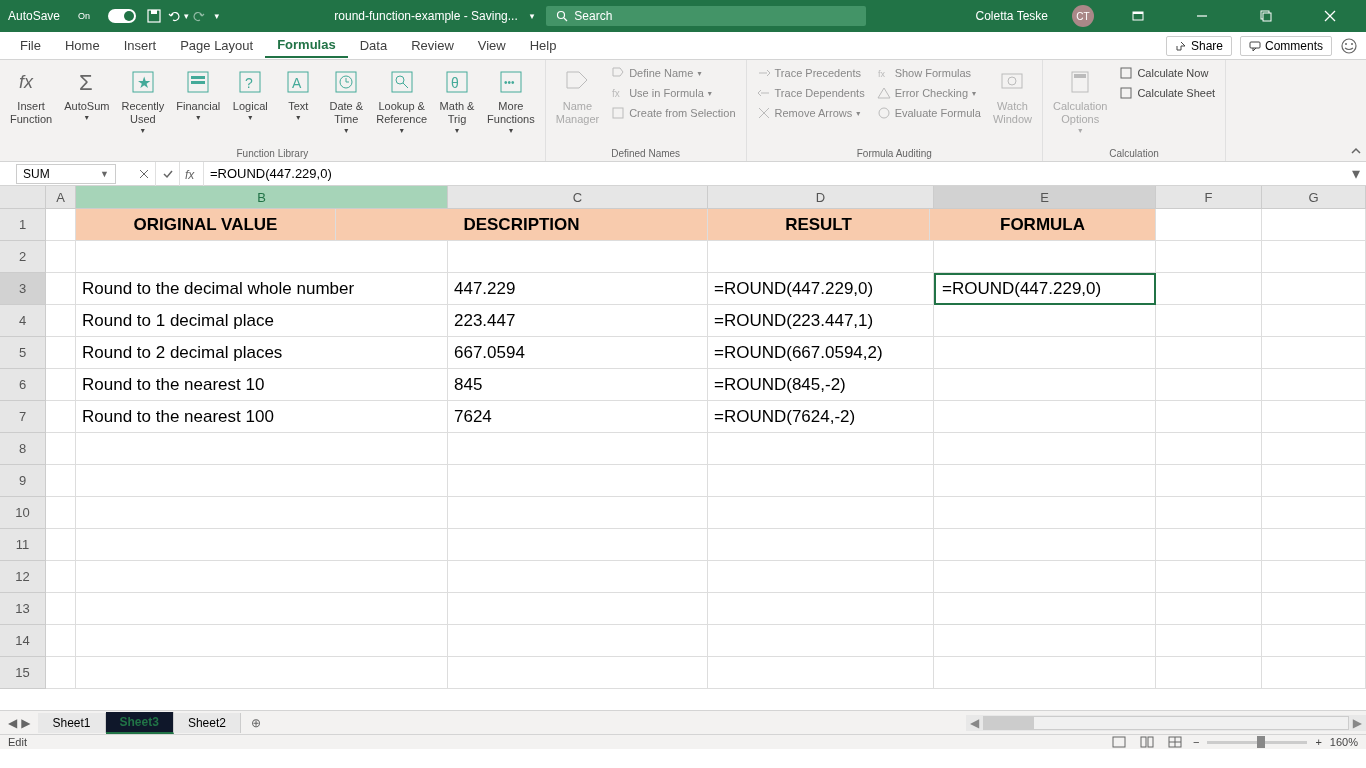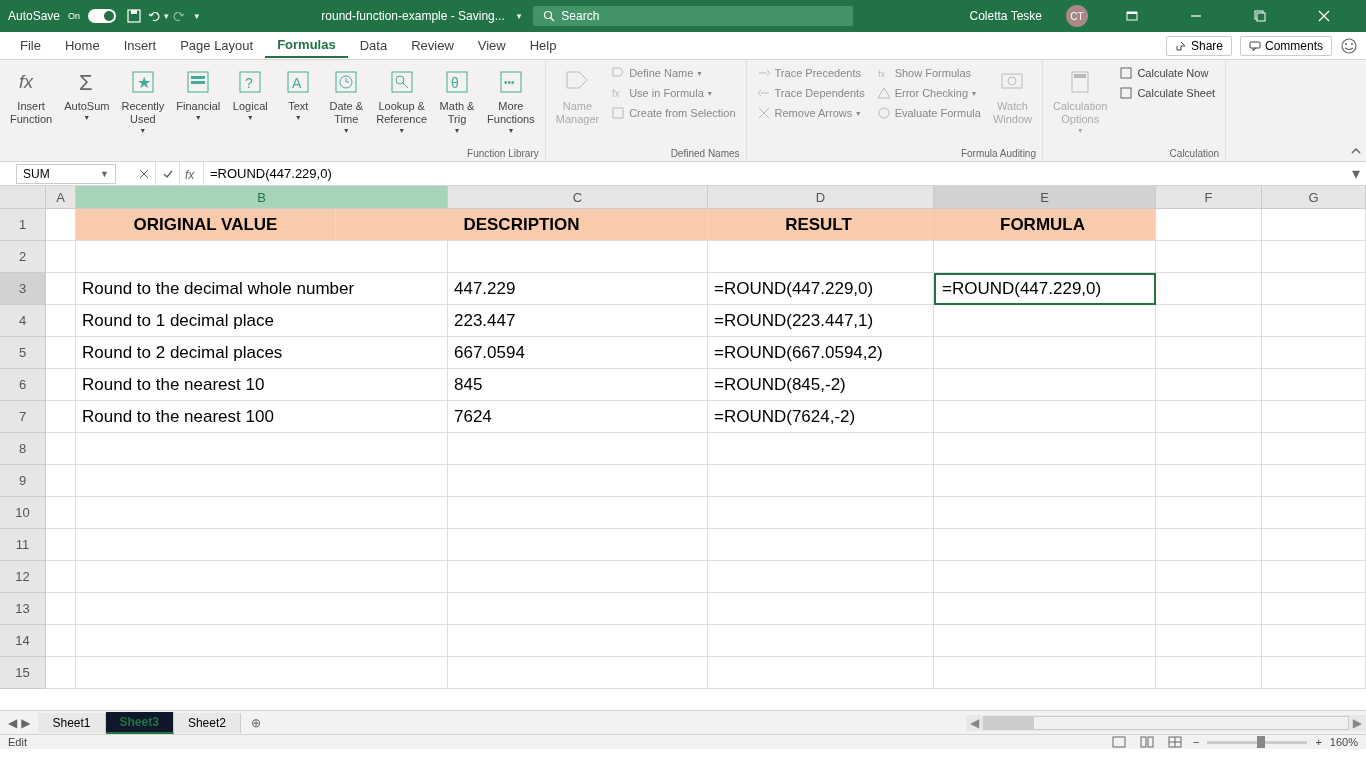--- a/index.html
+++ b/index.html
@@ -1,42 +1,42 @@
 <!DOCTYPE html>
 <html><head>
 <meta charset="utf-8">
 <style>
 * { margin: 0; padding: 0; box-sizing: border-box; font-family: 'Segoe UI', Arial, sans-serif; }
 body { background: #fff; overflow: hidden; width: 1366px; height: 768px; }
 
 
 .titlebar { background: #217346; height: 32px; display: flex; align-items: center; color: #fff; font-size: 12px; }
-.autosave { display: flex; align-items: center; gap: 8px; padding: 0 8px; }
+.autosave { display: flex; align-items: center; gap: 18px; padding: 0 8px; }
 .toggle { width: 28px; height: 14px; background: #fff; border-radius: 7px; position: relative; }
 .toggle::after { content: ''; position: absolute; width: 10px; height: 10px; background: #217346; border-radius: 50%; top: 2px; right: 2px; }
 .qat-icon { width: 16px; height: 16px; display: inline-flex; align-items: center; justify-content: center; margin: 0 2px; cursor: pointer; }
 .titlebar-center { flex: 1; text-align: center; display: flex; justify-content: center; align-items: center; gap: 12px; }
 .doc-title { font-size: 12px; }
 .search-box { background: #439467; display: flex; align-items: center; gap: 6px; padding: 3px 10px; width: 320px; border-radius: 2px; }
-.titlebar-right { display: flex; align-items: center; gap: 24px; padding-right: 22px; }
+.titlebar-right { display: flex; align-items: center; gap: 24px; padding-right: 16px; }
 .user-badge { width: 22px; height: 22px; background: #a88; border-radius: 50%; display: flex; align-items: center; justify-content: center; font-size: 10px; }
 .win-btn { width: 40px; height: 32px; display: flex; align-items: center; justify-content: center; cursor: pointer; }
 
 
 .ribbon-tabs { background: #fff; height: 28px; display: flex; align-items: center; padding: 0 8px; border-bottom: 1px solid #d4d4d4; }
 .ribbon-tab { padding: 4px 12px; font-size: 13px; color: #404040; cursor: pointer; }
 .ribbon-tab.active { color: #217346; border-bottom: 2px solid #217346; font-weight: 600; }
 .ribbon-right { margin-left: auto; display: flex; gap: 8px; align-items: center; }
 .ribbon-link { font-size: 12px; padding: 2px 8px; border: 1px solid #ccc; border-radius: 2px; cursor: pointer; display: flex; align-items: center; gap: 4px; }
 .smiley { width: 18px; height: 18px; }
 
 
 .ribbon { background: #f3f2f1; height: 102px; display: flex; border-bottom: 1px solid #d4d4d4; }
 .ribbon-group { border-right: 1px solid #e0e0e0; padding: 4px 6px 2px; display: flex; flex-direction: column; justify-content: space-between; }
-.ribbon-group-label { font-size: 10px; color: #666; text-align: right; margin-top: 10px; }
+.ribbon-group-label { font-size: 10px; color: #666; text-align: center; margin-top: 10px; }
 .ribbon-row { display: flex; gap: 4px; }
 .ribbon-btn-lg { display: flex; flex-direction: column; align-items: center; padding: 2px 4px; font-size: 11px; color: #444; cursor: pointer; text-align: center; line-height: 1.2; min-width: 44px; }
 .ribbon-btn-lg .icon-box { width: 32px; height: 32px; display: flex; align-items: center; justify-content: center; margin-bottom: 2px; }
 .ribbon-btn-lg.disabled { color: #aaa; }
 .ribbon-btn-sm { display: flex; align-items: center; gap: 4px; font-size: 11px; color: #888; padding: 2px 4px; cursor: pointer; }
 .ribbon-col { display: flex; flex-direction: column; gap: 2px; }
 .collapse-btn { margin-left: auto; align-self: flex-end; padding: 4px; cursor: pointer; }
 
 
 .formula-row { background: #fff; height: 24px; display: flex; align-items: center; border-bottom: 1px solid #d4d4d4; }

